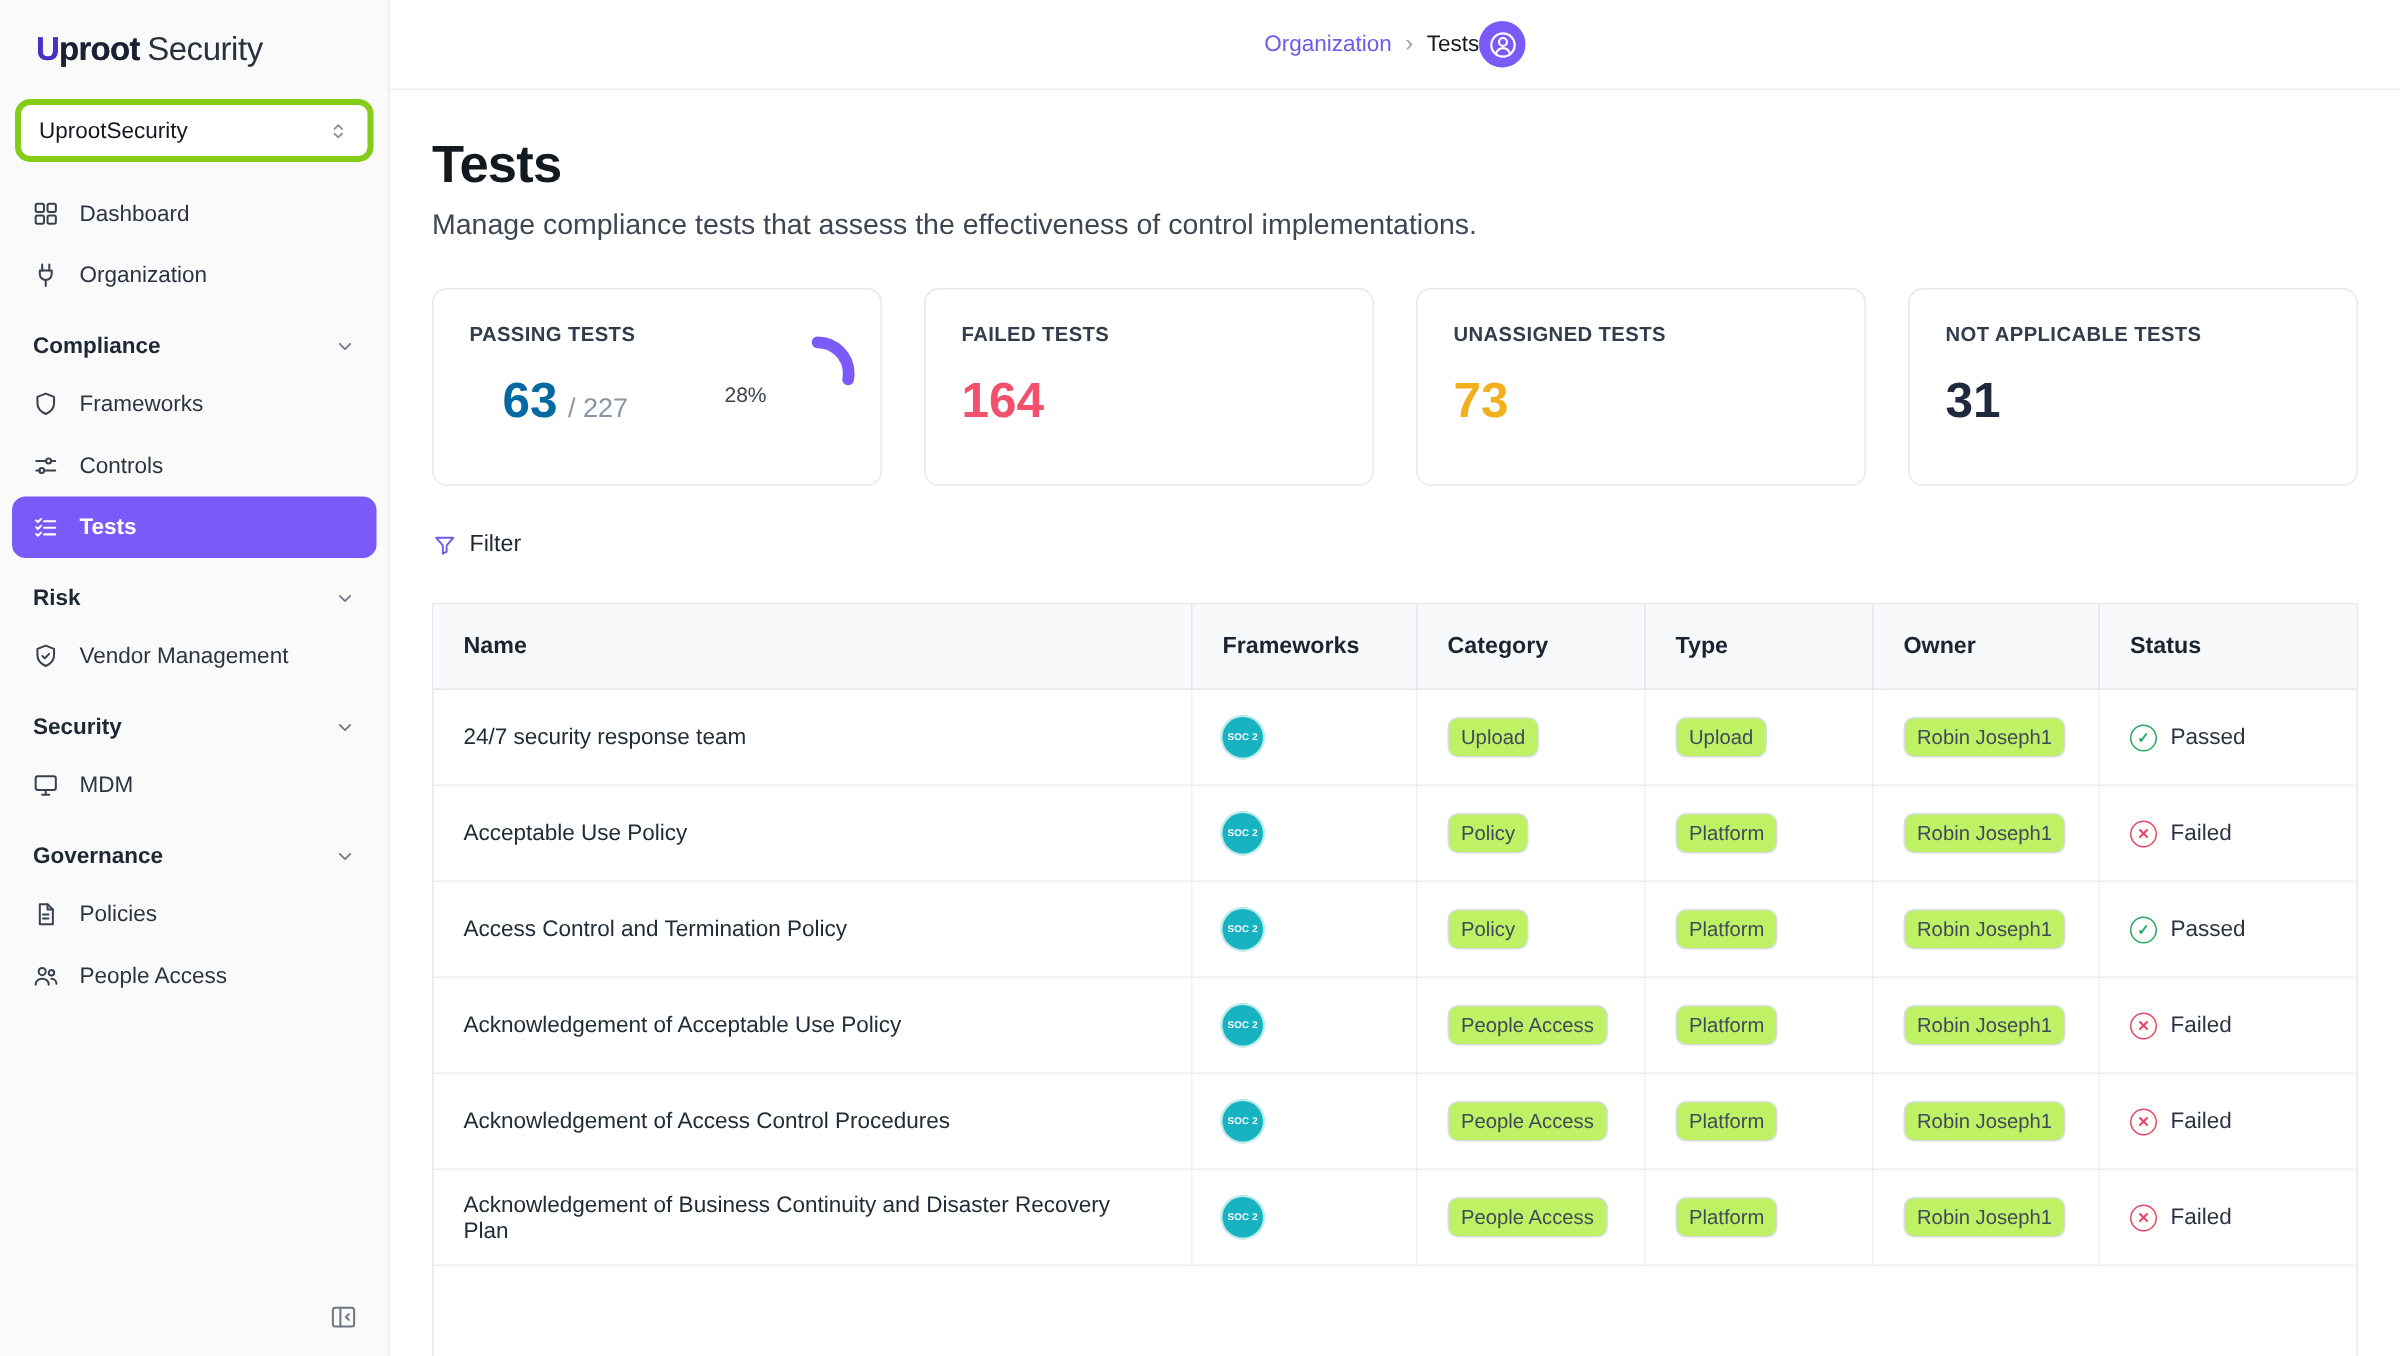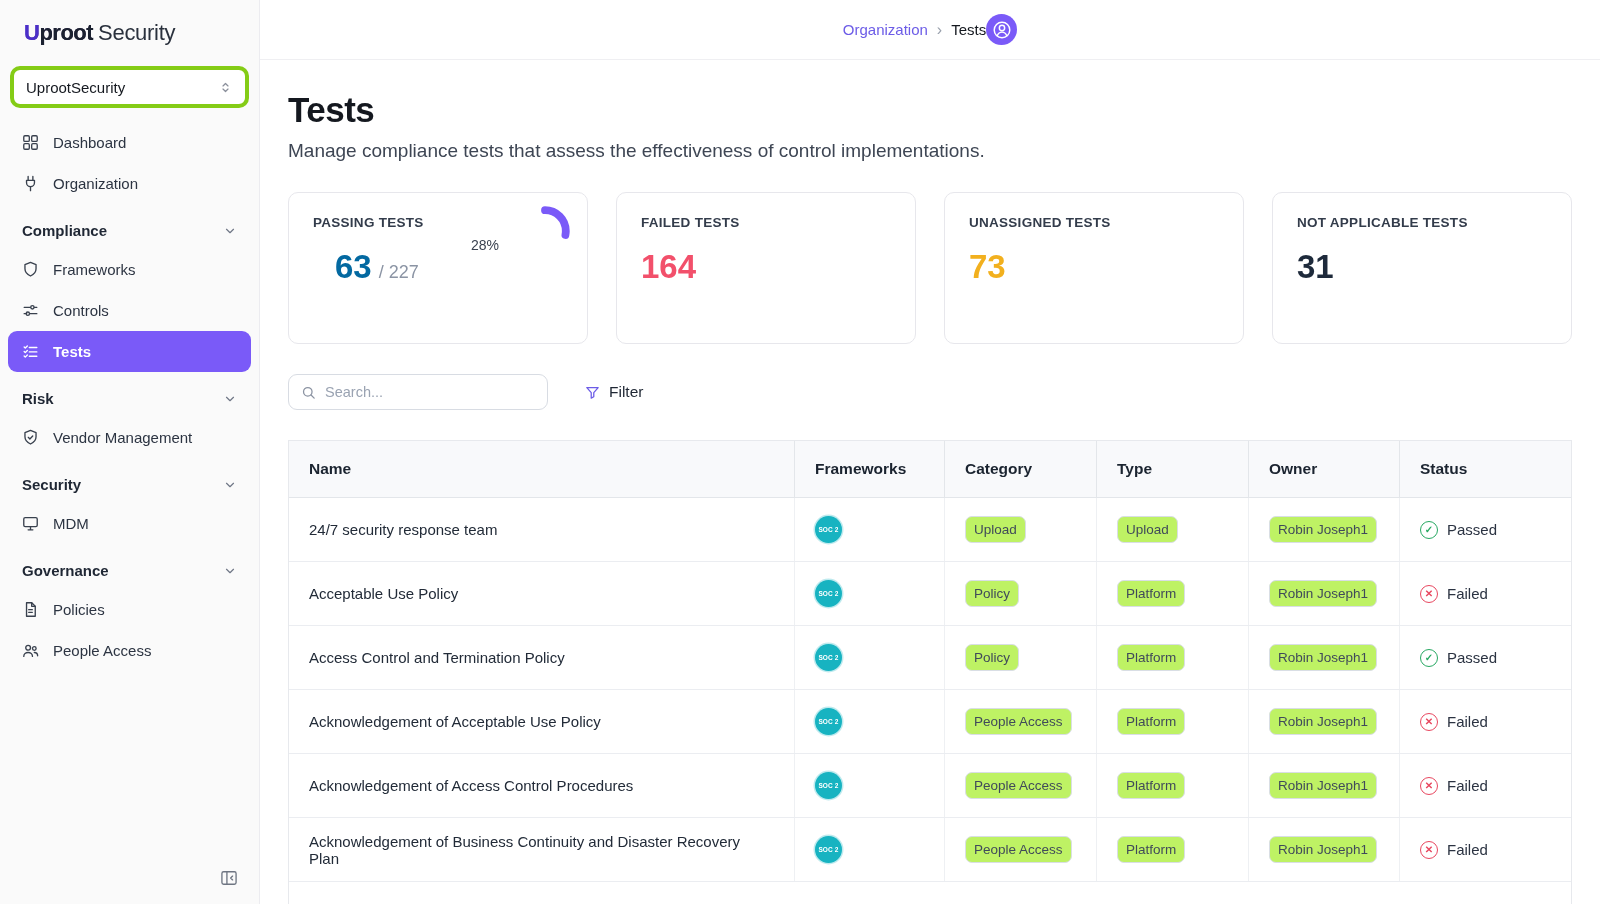--- a/index.html
+++ b/index.html
@@ -40,29 +40,29 @@
   .avatar { width:31px; height:31px; border-radius:50%; background:#7a5af8; display:flex;
     align-items:center; justify-content:center; color:#fff; cursor:pointer; }
 
   .content { padding:30px 28px 0; }
   .page-title { font-size:35px; font-weight:700; color:#14181f; letter-spacing:-0.5px; }
   .page-sub { margin-top:10px; font-size:19px; color:#3e4654; }
 
   
   .cards { display:grid; grid-template-columns:repeat(4,1fr); gap:28px; margin-top:30px; }
   .card { position:relative; border:1px solid #e7e7ec; border-radius:10px; background:#fff;
-    padding:22px 24px; height:152px; }
+    padding:22px 24px; height:132px; }
   .card-label { font-size:13.5px; font-weight:700; color:#333c4b; letter-spacing:.02em; }
   .card-value { margin-top:18px; font-size:33px; font-weight:700; display:flex; align-items:baseline; gap:7px; }
   .v-dark { color:#0369a1;margin-left:22px; }
   .v-red { color:#f2506b; }
   .v-amber { color:#f2b01e; }
   .v-navy { color:#1e2a3b; }
   .card-total { font-size:18px; font-weight:400; color:#8b94a4;text-align:right; }
-  .donut-wrap { position:absolute; top:12px; right:16px; display:flex; align-items:center; gap:20px;text-align:center; }
+  .donut-wrap { position:absolute; top:30px; right:16px; display:flex; align-items:center; gap:8px;text-align:center; }
   .donut-pct { font-size:14px; color:#3a4250; margin-top:28px; }
 
   
   .toolbar { display:flex; align-items:center; gap:36px; margin-top:30px; }
   .search-box { width:260px; height:36px; border:1px solid #d8dce3; border-radius:9px;
     display:flex; align-items:center; gap:8px; padding:0 11px; background:#fff; }
   .search-box svg { color:#8b93a2; flex:0 0 auto; }
   .search-box input { border:none; outline:none; flex:1; font-size:14.5px; color:#2c3442;
     font-family:"Liberation Sans", sans-serif; background:transparent; }
   .search-box input::placeholder { color:#9aa3b2; }
@@ -298,29 +298,20 @@
       </div>
       <div class="card">
         <div class="card-label">NOT APPLICABLE TESTS</div>
         <div class="card-value">
             <span class="v-navy">31</span>
           </div>
       </div>
     </div>
 
     <div class="toolbar">
-      <div class="search-box">
-        <span>
-            <svg width="17" height="17" viewBox="0 0 24 24" fill="none" stroke="currentColor" stroke-width="1.8" stroke-linecap="round">
-              <circle cx="11" cy="11" r="6"></circle>
-              <path d="M15.6 15.6 20 20"></path>
-            </svg>
-          </span>
-        <input type="text" placeholder="Search..." style="">
-      </div>
       <div class="filter-btn">
         <span>
             <svg width="17" height="17" viewBox="0 0 24 24" fill="none" stroke="currentColor" stroke-width="1.8" stroke-linejoin="round">
               <path d="M4 5h16l-6.2 7.2V18l-3.6 2v-7.8L4 5z"></path>
             </svg>
           </span>
         <span>Filter</span>
       </div>
     </div>
 

